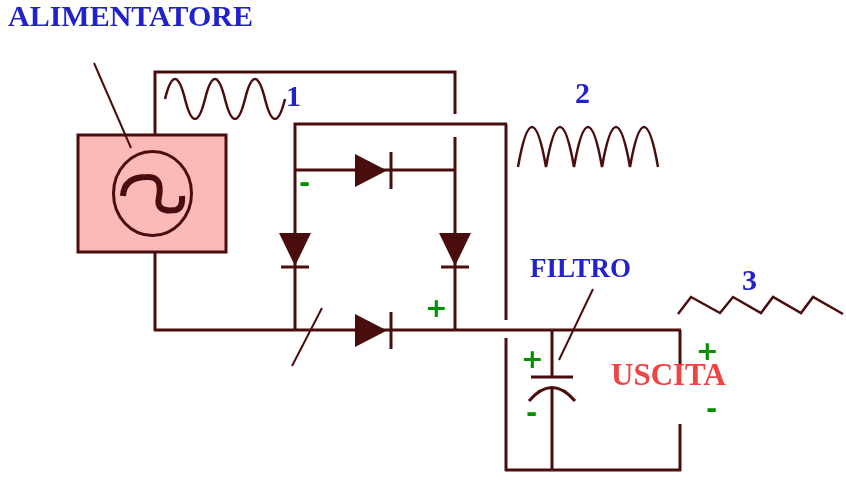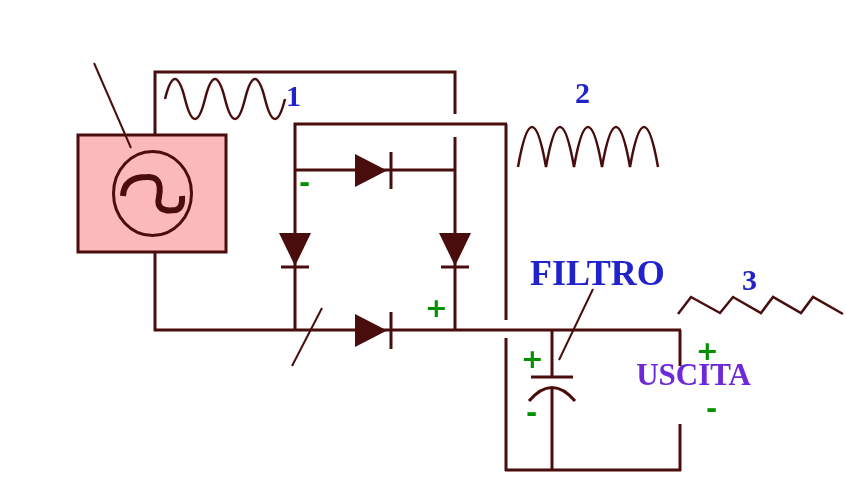--- a/index.html
+++ b/index.html
@@ -11,25 +11,25 @@
   .lbl{
     position:absolute;color:#2222cc;font-weight:bold;white-space:pre;
     font-family:"Liberation Serif","DejaVu Serif",serif;line-height:1;
   }
   .title-line1{left:8px;top:1px;font-size:30px;}
   .title-line2{left:20px;top:29px;font-size:30px;}
   .num{font-size:30px;}
   .num1{left:286px;top:81px;}
   .num2{left:575px;top:78px;}
   .num3{left:742px;top:265px;}
-  .filtro{left:530px;top:255px;font-size:36px;text-align:right;}
+  .filtro{left:530px;top:255px;font-size:27px;text-align:right;}
   .ponte{left:220px;top:362px;font-size:31px;}
   .uscita-block{
-    position:absolute;left:611px;top:362px;width:140px;text-align:right;
-    color:#6d28d9;font-weight:bold;font-size:31px;line-height:26px;
+    position:absolute;left:611px;top:362px;width:140px;text-align:left;
+    color:#ef4444;font-weight:bold;font-size:31px;line-height:26px;
     font-family:"Liberation Serif","DejaVu Serif",serif;
   }
   .pol{
     position:absolute;color:#009000;font-weight:bold;font-size:27px;line-height:27px;
     font-family:"DejaVu Sans","Liberation Sans",sans-serif;
   }
   .pol-bridge-minus{left:299px;top:169px;}
   .pol-bridge-plus{left:425px;top:294px;}
   .pol-cap-plus{left:521px;top:345px;}
   .pol-cap-minus{left:526px;top:399px;}
@@ -84,20 +84,21 @@
     </g>
 
     <g fill="#4a0d0d" stroke="none">
       <polygon points="355,154 355,187 387,170.5"></polygon>
       <polygon points="355,314 355,347 387,330.5"></polygon>
       <polygon points="279,233 311,233 295,266"></polygon>
       <polygon points="439,233 471,233 455,266"></polygon>
     </g>
   </svg>
 
+  <div class="lbl title-line1">ALIMENTATORE</div>
 
   <div class="lbl num num1">1</div>
   <div class="lbl num num2">2</div>
   <div class="lbl num num3">3</div>
 
   <div class="lbl filtro">FILTRO</div>
 
   <div class="uscita-block">
     <div>USCITA</div>
   </div>

